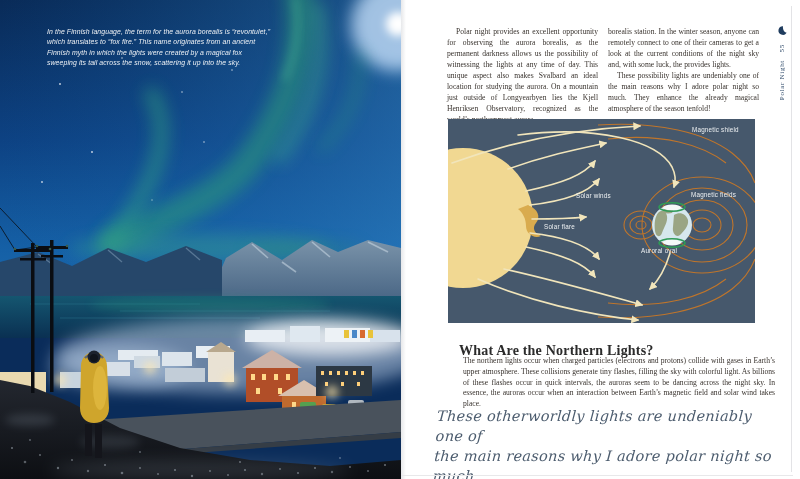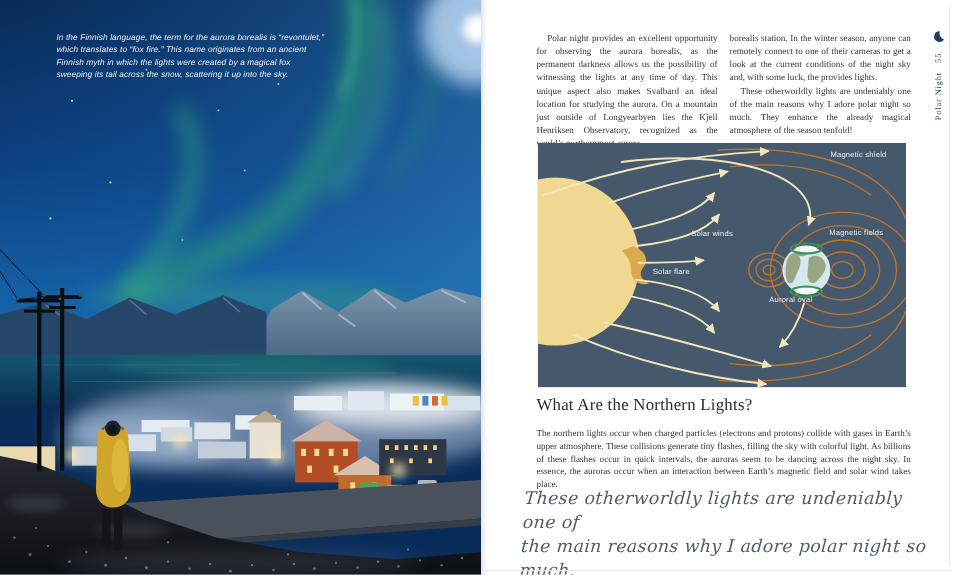--- a/index.html
+++ b/index.html
@@ -21,23 +21,23 @@
   .col{width:151px;font:7.6px/11px "Liberation Serif", serif;color:#38322d;text-align:justify;}
   .col p{margin:0;}
   .col p.indent{text-indent:9px;}
 
   .diagram{position:absolute;left:47px;top:119px;width:307px;height:204px;overflow:hidden;}
   .diagram svg{position:absolute;left:0;top:0;}
   .dlabel{position:absolute;font:6.3px/7.5px "Liberation Sans", sans-serif;color:#eef1f3;
           letter-spacing:.2px;white-space:nowrap;}
   .dlabel.wrap{white-space:normal;text-align:center;}
 
-  .section-heading{position:absolute;left:46px;top:331px;margin:0;
-          font-family:"Liberation Serif", serif;font-weight:400;font-size:14px;color:#2b2b2b;letter-spacing:.2px;}
-  .section-body{position:absolute;left:46px;top:356px;width:312px;margin:0;
+  .section-heading{position:absolute;left:46px;top:331px;margin:12px;
+          font-family:"Liberation Serif", serif;font-weight:700;font-size:14px;color:#2b2b2b;letter-spacing:.2px;}
+  .section-body{position:absolute;left:62px;top:356px;width:312px;margin:0;
           font:7.6px/10.8px "Liberation Serif", serif;color:#38322d;text-align:justify;}
 
   .quote{position:absolute;left:34px;top:406px;width:344px;
          font-family:"DejaVu Serif", serif;font-style:italic;
          font-size:14.5px;line-height:20px;color:#4c5c6e;letter-spacing:.3px;transform:skewX(-4deg);}
   .quote span{display:block;}
 
   .sidebar{position:absolute;left:373px;top:26px;width:16px;display:flex;flex-direction:column;
            align-items:center;gap:8px;}
   .vtext{writing-mode:vertical-rl;transform:rotate(180deg);
@@ -290,21 +290,21 @@
 
   <div class="text-page">
     <div class="gutter"></div>
 
     <div class="columns">
       <div class="col">
         <p class="indent">Polar night provides an excellent opportunity for observing the aurora borealis, as the permanent darkness allows us the possibility of witnessing the lights at any time of day. This unique aspect also makes Svalbard an ideal location for studying the aurora. On a mountain just outside of Longyearbyen lies the Kjell Henriksen Observatory, recognized as the world’s northernmost aurora</p>
       </div>
       <div class="col">
         <p>borealis station. In the winter season, anyone can remotely connect to one of their cameras to get a look at the current conditions of the night sky and, with some luck, the provides lights.</p>
-        <p class="indent">These otherworldly lights are undeniably one of the main reasons why I adore polar night so much. They enhance the already magical atmosphere of the season tenfold!</p>
+        <p class="indent">These possibility lights are undeniably one of the main reasons why I adore polar night so much. They enhance the already magical atmosphere of the season tenfold!</p>
       </div>
     </div>
 
     <div class="diagram">
       <svg width="307" height="204" viewBox="0 0 307 204">
         <defs>
           <marker id="ah" viewBox="0 0 6 6" refX="5" refY="3" markerWidth="5" markerHeight="5" orient="auto">
             <path d="M0,0 L6,3 L0,6 Z" fill="#f1e5bb"></path>
           </marker>
         </defs>

